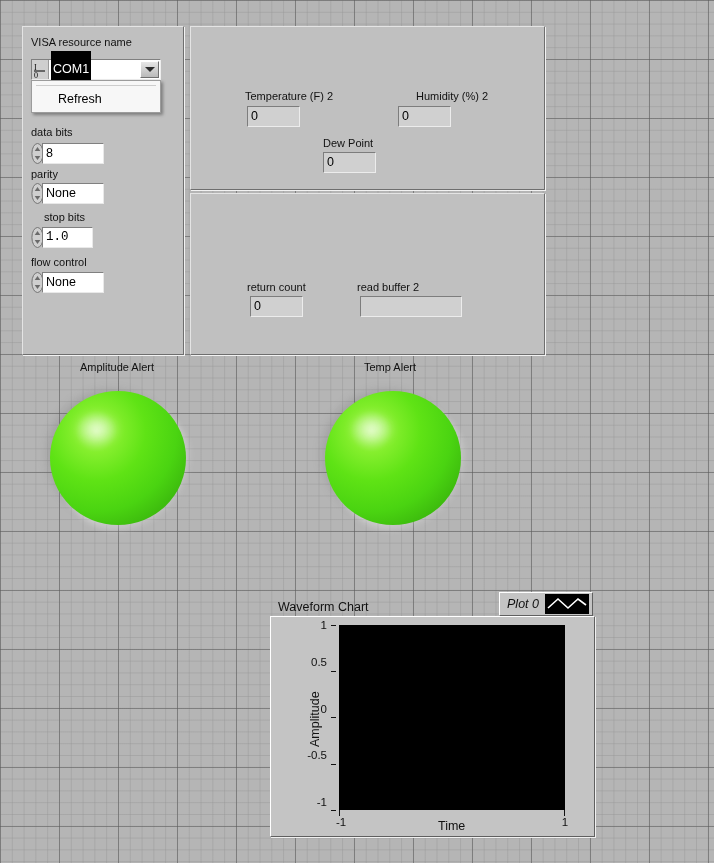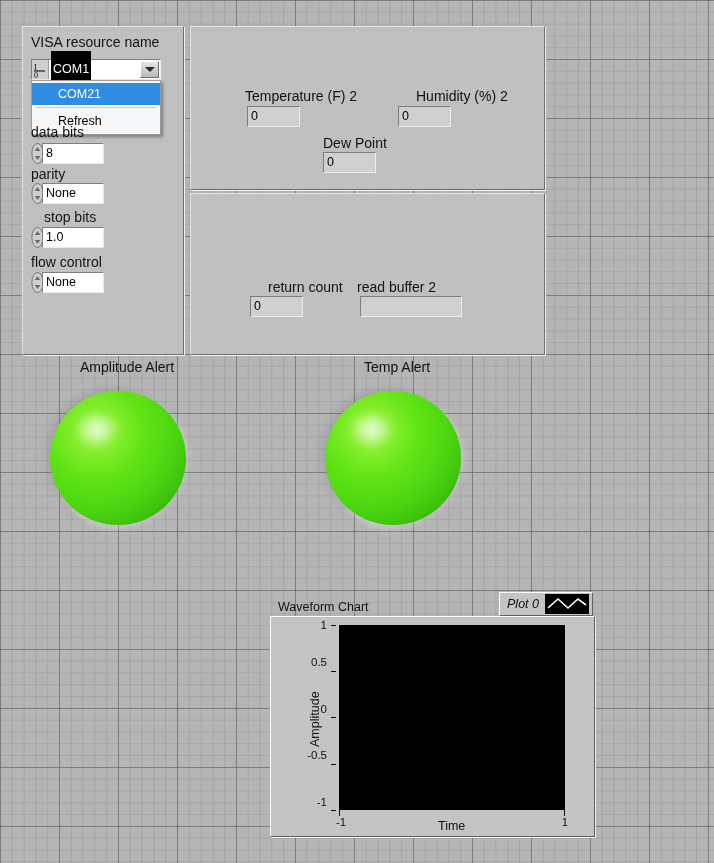--- a/index.html
+++ b/index.html
@@ -32,21 +32,21 @@
     border-top: 1px solid #e4e4e4;
     border-left: 1px solid #e4e4e4;
     border-right: 1px solid #6e6e6e;
     border-bottom: 1px solid #6e6e6e;
     box-shadow: 1px 1px 0 #f2f2f2;
   }
 
   
   .lv-label {
     position: absolute;
-    font-size: 14px;
+    font-size: 11px;
     color: #111;
     white-space: nowrap;
     line-height: 15px;
   }
 
   
   .lv-ctrl {
     position: absolute;
     background: #ffffff;
     border-top: 1px solid #808080;
@@ -289,21 +289,20 @@
     </div>
     <div class="visa-value">
       <span>COM1</span>
     </div>
     <div class="visa-arrow">
       <div class="tri"></div>
     </div>
   </div>
 
   <div class="dropdown" style="left:31px; top:80px; width:130px;">
-    <div class="dd-item selected">COM21</div>
     <div class="dd-sep"></div>
     <div class="dd-item">Refresh</div>
   </div>
 
   <div class="lv-label" style="left:31px; top:125px;">data bits</div>
   <div class="lv-spin" style="left:31px; top:143px;">
     <svg width="13" height="21" viewBox="0 0 13 21">
       <ellipse cx="6.5" cy="10.5" rx="5.6" ry="10" fill="#cfcfcf" stroke="#737373" stroke-width="1"></ellipse>
       <path d="M6.5 4 L9.3 8 L3.7 8 Z" fill="#6a6a6a"></path>
       <path d="M6.5 17 L3.7 13 L9.3 13 Z" fill="#6a6a6a"></path>
@@ -322,21 +321,21 @@
   <div class="lv-ctrl" style="left:42px; top:183px; width:62px; height:21px;">None</div>
 
   <div class="lv-label" style="left:44px; top:210px;">stop bits</div>
   <div class="lv-spin" style="left:31px; top:227px;">
     <svg width="13" height="21" viewBox="0 0 13 21">
       <ellipse cx="6.5" cy="10.5" rx="5.6" ry="10" fill="#cfcfcf" stroke="#737373" stroke-width="1"></ellipse>
       <path d="M6.5 4 L9.3 8 L3.7 8 Z" fill="#6a6a6a"></path>
       <path d="M6.5 17 L3.7 13 L9.3 13 Z" fill="#6a6a6a"></path>
     </svg>
   </div>
-  <div class="lv-ctrl" style="left:42px; top:227px; width:62px; height:21px;">1.0</div>
+  <div class="lv-ctrl" style="left:42px; top:227px; width:51px; height:21px;font-family:Liberation Mono, monospace;">1.0</div>
 
   <div class="lv-label" style="left:31px; top:255px;">flow control</div>
   <div class="lv-spin" style="left:31px; top:272px;">
     <svg width="13" height="21" viewBox="0 0 13 21">
       <ellipse cx="6.5" cy="10.5" rx="5.6" ry="10" fill="#cfcfcf" stroke="#737373" stroke-width="1"></ellipse>
       <path d="M6.5 4 L9.3 8 L3.7 8 Z" fill="#6a6a6a"></path>
       <path d="M6.5 17 L3.7 13 L9.3 13 Z" fill="#6a6a6a"></path>
     </svg>
   </div>
   <div class="lv-ctrl" style="left:42px; top:272px; width:62px; height:21px;">None</div>
@@ -347,21 +346,21 @@
   <div class="lv-ind" style="left:247px; top:106px; width:53px; height:21px;">0</div>
 
   <div class="lv-label" style="left:416px; top:89px;">Humidity (%) 2</div>
   <div class="lv-ind" style="left:398px; top:106px; width:53px; height:21px;">0</div>
 
   <div class="lv-label" style="left:323px; top:136px;">Dew Point</div>
   <div class="lv-ind" style="left:323px; top:152px; width:53px; height:21px;">0</div>
 
   <div class="lv-panel" style="left:190px; top:193px; width:353px; height:160px;"></div>
 
-  <div class="lv-label" style="left:247px; top:280px;margin-left:21px;">return count</div>
+  <div class="lv-label" style="left:247px; top:280px;">return count</div>
   <div class="lv-ind" style="left:250px; top:296px; width:53px; height:21px;">0</div>
 
   <div class="lv-label" style="left:357px; top:280px;">read buffer 2</div>
   <div class="lv-ind" style="left:360px; top:296px; width:102px; height:21px;"></div>
 
   <div class="lv-label" style="left:80px; top:360px;">Amplitude Alert</div>
   <div class="led-wrap" style="left:38px; top:382px; width:160px; height:155px;">
     <div class="led-shadow" style="left:4px; top:4px; width:138px; height:136px;"></div>
     <div class="led-glow" style="left:22px; top:20px; width:134px; height:132px;"></div>
     <div class="led-ball" style="left:12px; top:9px; width:136px; height:134px;"></div>

